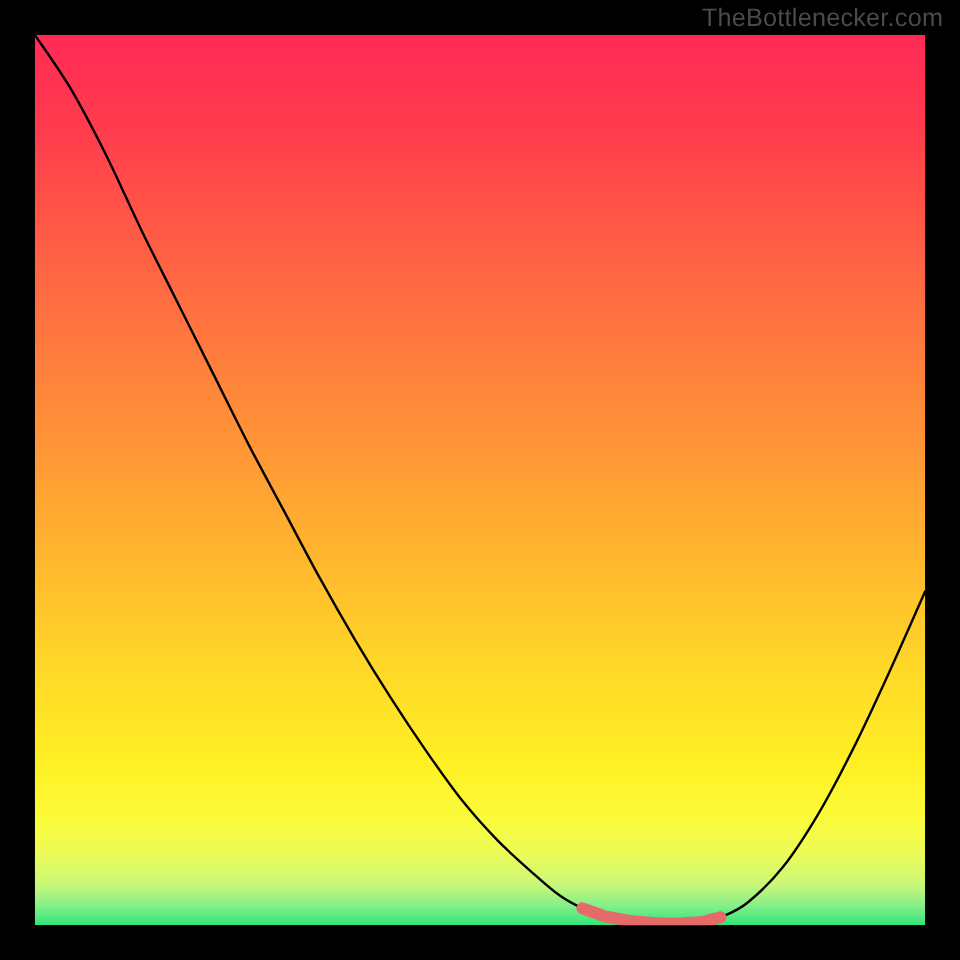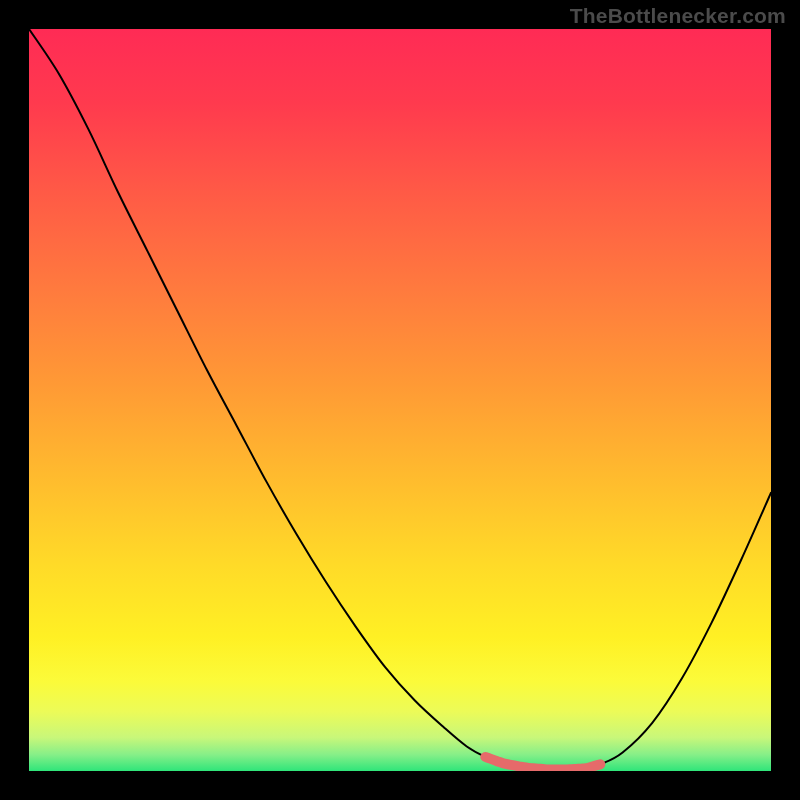--- a/index.html
+++ b/index.html
@@ -15,21 +15,21 @@
     width: 800px;
     height: 800px;
     background: #000;
   }
   .watermark {
     position: absolute;
     top: 4px;
     right: 14px;
     font-family: Arial, Helvetica, sans-serif;
     font-size: 21px;
-    font-weight: 700;
+    font-weight: 400;
     color: #4b4b4b;
     letter-spacing: 0.2px;
     z-index: 10;
   }
   .plot {
     position: absolute;
     left: 29px;
     top: 29px;
     width: 742px;
     height: 742px;

